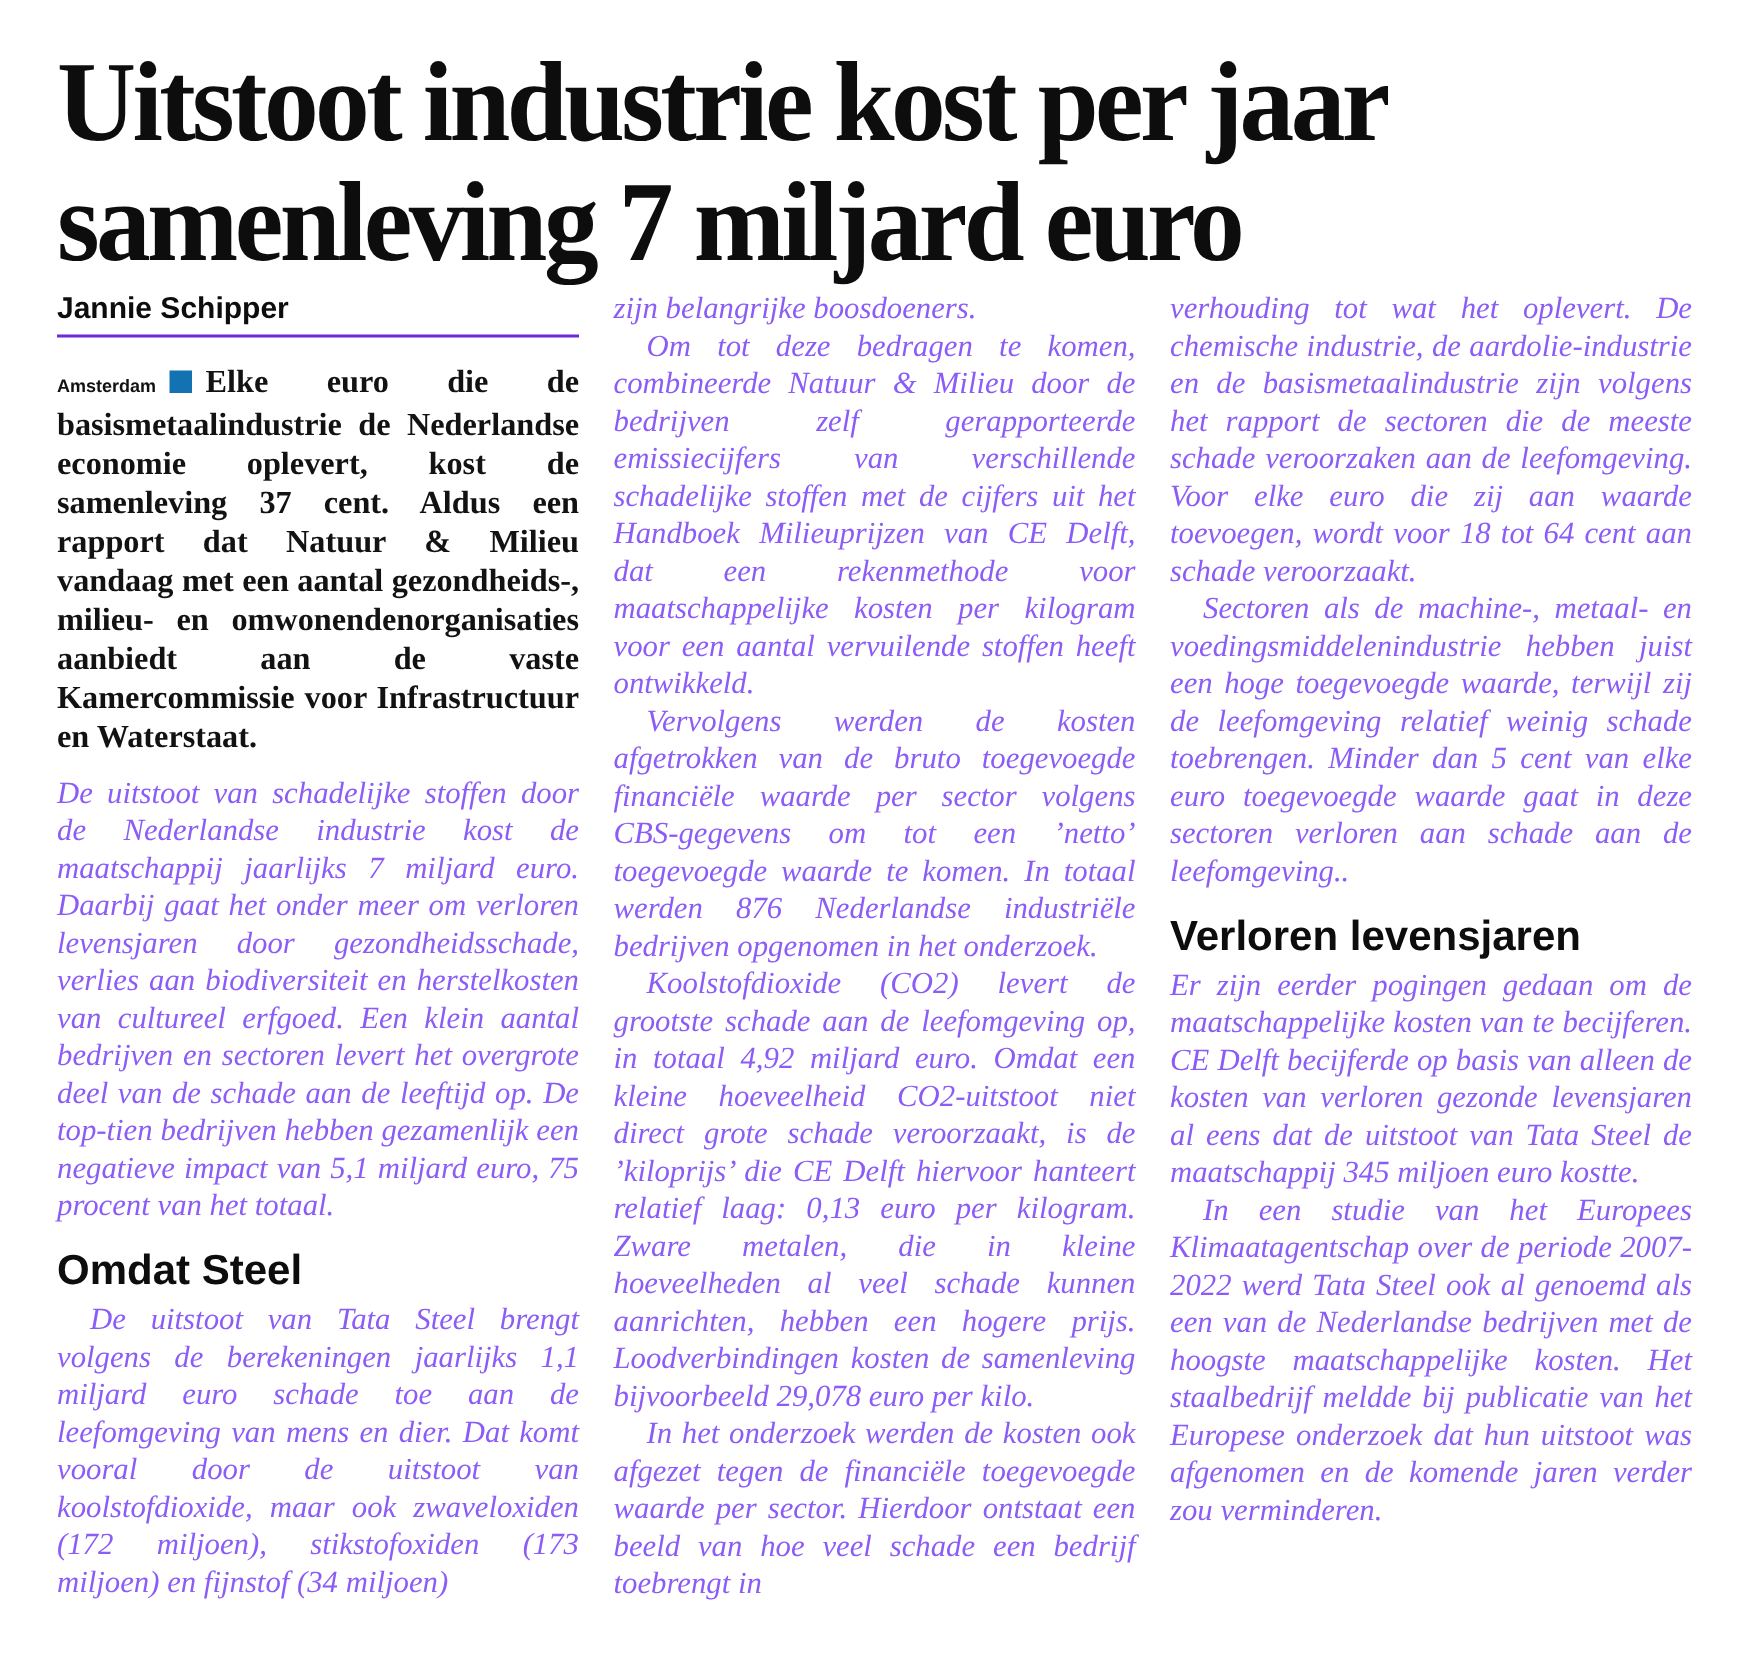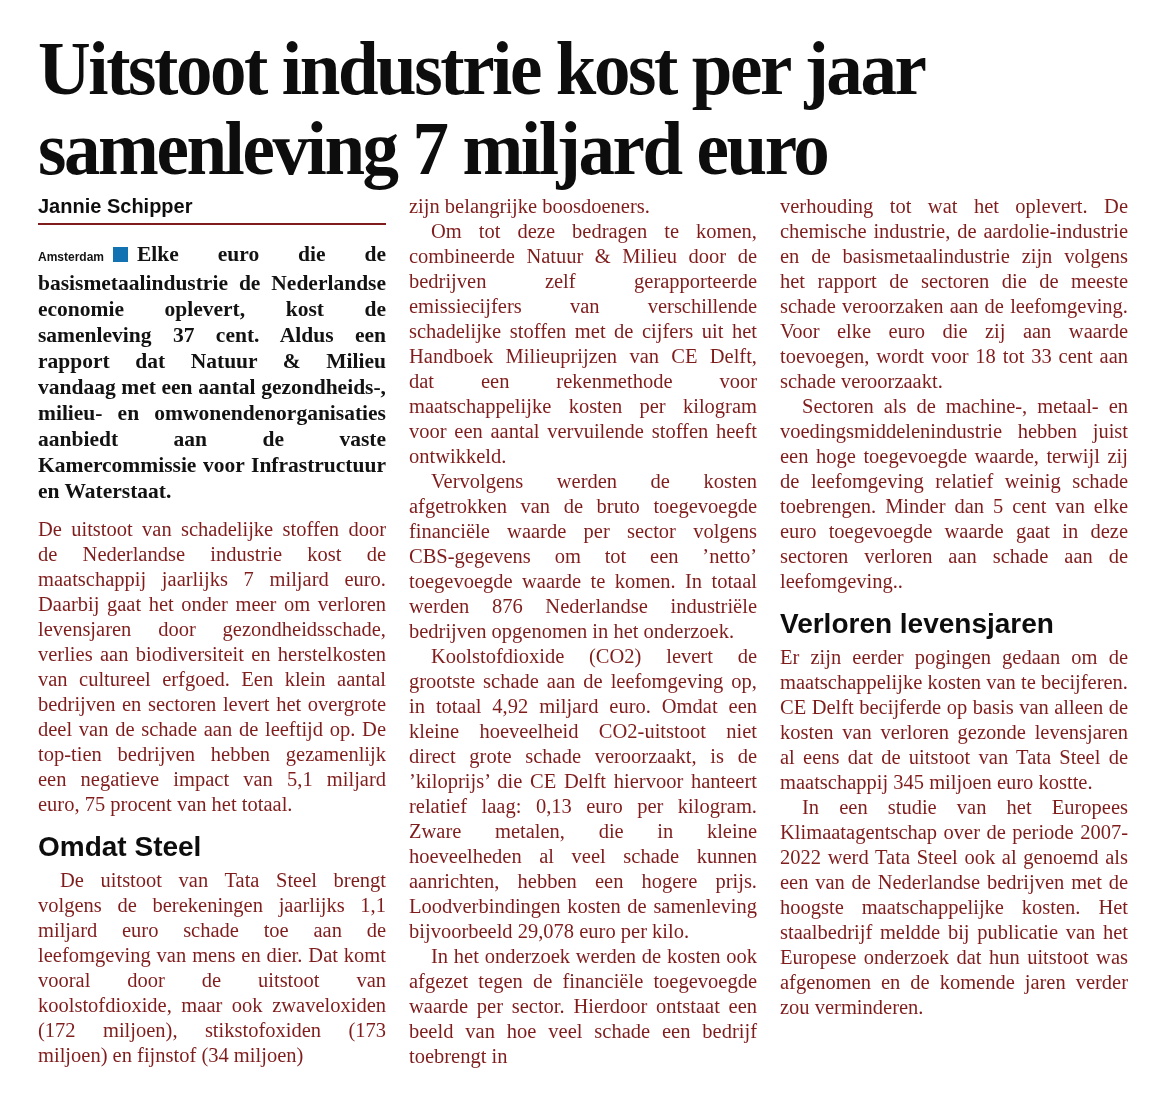--- a/index.html
+++ b/index.html
@@ -40,21 +40,21 @@
     width: 348px;
     flex: 0 0 348px;
   }
   .byline-wrap {
     font-family: "Liberation Sans", sans-serif;
     font-weight: 700;
     font-size: 20px;
     line-height: 24px;
     color: #0d0d0d;
     padding-bottom: 5px;
-    border-bottom: 2px solid #7f1d1d;
+    border-bottom: 2px solid #6d28d9;
     margin-bottom: 16px;
   }
   .lede {
     font-family: "Liberation Serif", "DejaVu Serif", serif;
     font-weight: 700;
     font-size: 21.5px;
     line-height: 26px;
     text-align: justify;
     margin: 0 0 13px 0;
     color: #121212;
@@ -70,21 +70,22 @@
     height: 15px;
     margin: 0 9px;
     vertical-align: -1px;
   }
   .body-para {
     font-family: "Liberation Serif", "DejaVu Serif", serif;
     font-size: 20.5px;
     line-height: 25px;
     text-align: justify;
     margin: 0;
-    color: #7f1d1d;
+    color: #8b5cf6;
+    font-style: italic;
   }
   .body-para.indent {
     text-indent: 22px;
   }
   .subhead {
     font-family: "Liberation Sans", sans-serif;
     font-weight: 700;
     font-size: 28px;
     line-height: 27px;
     color: #0d0d0d;
@@ -113,21 +114,21 @@
       <div>
           <p class="body-para">zijn belangrijke boosdoeners.</p>
           <p class="body-para indent">Om tot deze bedragen te komen, combineerde Natuur &amp; Milieu door de bedrijven zelf gerapporteerde emissiecijfers van verschillende schadelijke stoffen met de cijfers uit het Handboek Milieuprijzen van CE Delft, dat een rekenmethode voor maatschappelijke kosten per kilogram voor een aantal vervuilende stoffen heeft ontwikkeld.</p>
           <p class="body-para indent">Vervolgens werden de kosten afgetrokken van de bruto toegevoegde financiële waarde per sector volgens CBS-gegevens om tot een ’netto’ toegevoegde waarde te komen. In totaal werden 876 Nederlandse industriële bedrijven opgenomen in het onderzoek.</p>
           <p class="body-para indent">Koolstofdioxide (CO2) levert de grootste schade aan de leefomgeving op, in totaal 4,92 miljard euro. Omdat een kleine hoeveelheid CO2-uitstoot niet direct grote schade veroorzaakt, is de ’kiloprijs’ die CE Delft hiervoor hanteert relatief laag: 0,13 euro per kilogram. Zware metalen, die in kleine hoeveelheden al veel schade kunnen aanrichten, hebben een hogere prijs. Loodverbindingen kosten de samenleving bijvoorbeeld 29,078 euro per kilo.</p>
           <p class="body-para indent">In het onderzoek werden de kosten ook afgezet tegen de financiële toegevoegde waarde per sector. Hierdoor ontstaat een beeld van hoe veel schade een bedrijf toebrengt in</p>
         </div>
     </div>
     <div class="column">
       <div>
-          <p class="body-para">verhouding tot wat het oplevert. De chemische industrie, de aardolie-industrie en de basismetaalindustrie zijn volgens het rapport de sectoren die de meeste schade veroorzaken aan de leefomgeving. Voor elke euro die zij aan waarde toevoegen, wordt voor 18 tot 33 cent aan schade veroorzaakt.</p>
+          <p class="body-para">verhouding tot wat het oplevert. De chemische industrie, de aardolie-industrie en de basismetaalindustrie zijn volgens het rapport de sectoren die de meeste schade veroorzaken aan de leefomgeving. Voor elke euro die zij aan waarde toevoegen, wordt voor 18 tot 64 cent aan schade veroorzaakt.</p>
           <p class="body-para indent">Sectoren als de machine-, metaal- en voedingsmiddelenindustrie hebben juist een hoge toegevoegde waarde, terwijl zij de leefomgeving relatief weinig schade toebrengen. Minder dan 5 cent van elke euro toegevoegde waarde gaat in deze sectoren verloren aan schade aan de leefomgeving..</p>
           <h2 class="subhead">Verloren levensjaren</h2>
           <p class="body-para">Er zijn eerder pogingen gedaan om de maatschappelijke kosten van te becijferen. CE Delft becijferde op basis van alleen de kosten van verloren gezonde levensjaren al eens dat de uitstoot van Tata Steel de maatschappij 345 miljoen euro kostte.</p>
           <p class="body-para indent">In een studie van het Europees Klimaatagentschap over de periode 2007-2022 werd Tata Steel ook al genoemd als een van de Nederlandse bedrijven met de hoogste maatschappelijke kosten. Het staalbedrijf meldde bij publicatie van het Europese onderzoek dat hun uitstoot was afgenomen en de komende jaren verder zou verminderen.</p>
         </div>
     </div>
   </div>
 </div>
 
 </body></html>

